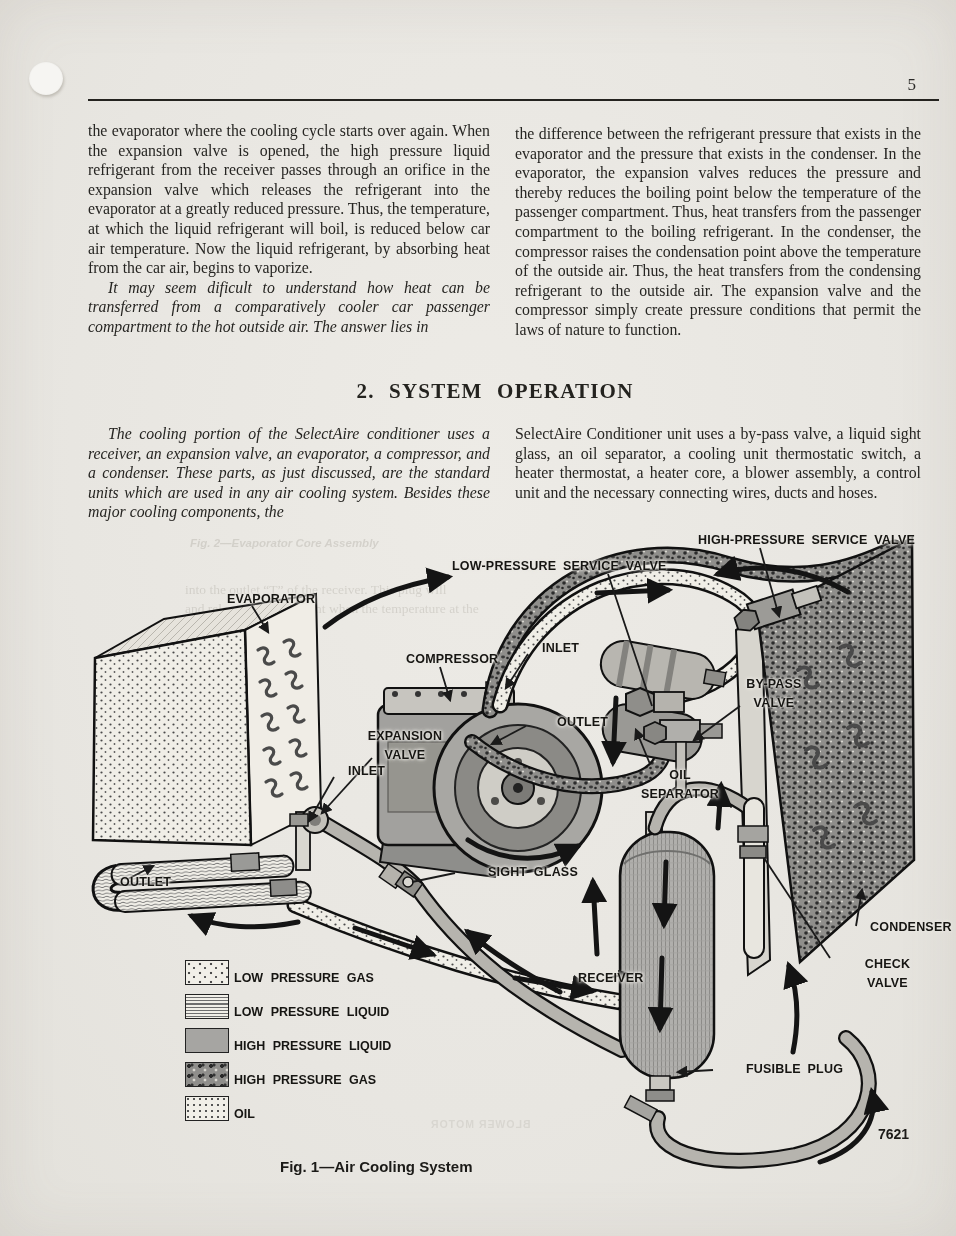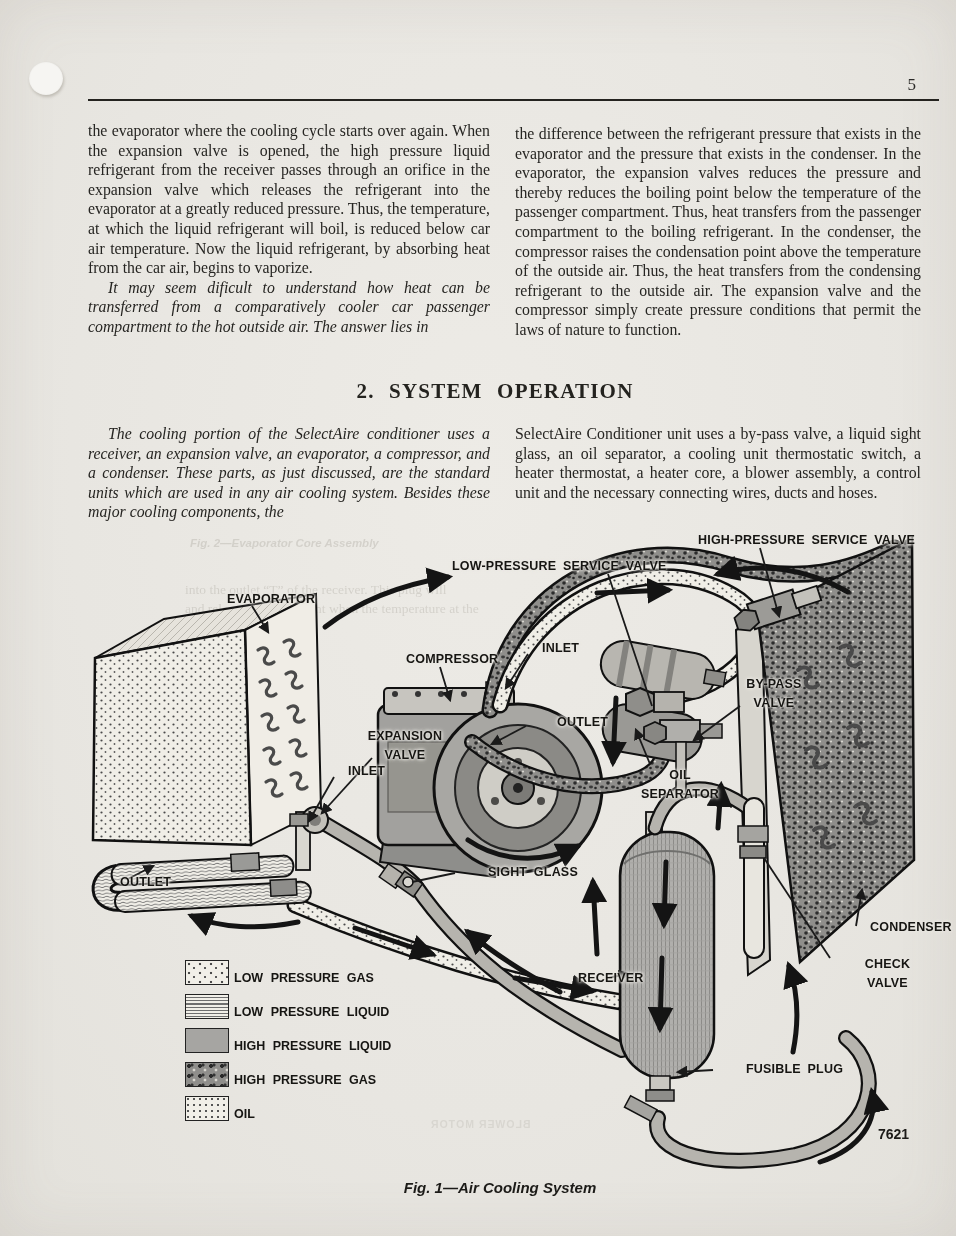--- a/index.html
+++ b/index.html
@@ -43,23 +43,23 @@
 
   
   .figure{position:absolute;left:0;top:530px;width:956px;height:650px;}
   .figure svg{position:absolute;left:0;top:0;}
   .lbl{position:absolute;font-family:"Liberation Sans",sans-serif;font-weight:700;
        font-size:12.5px;letter-spacing:.2px;word-spacing:3px;color:#161512;white-space:nowrap;
        text-shadow:0 0 3px #e9e7e2,0 0 3px #e9e7e2,0 0 5px #e9e7e2;padding-left:30px;}
   .lbl.c{text-align:center;white-space:normal;line-height:19px;}
   .artnum{position:absolute;left:878px;top:596px;font-family:"Liberation Sans",sans-serif;
           font-weight:700;font-size:14px;color:#1c1b18;}
-  .caption{position:absolute;left:280px;top:1158px;width:440px;text-align:center;
-           font-family:"Liberation Sans",sans-serif;font-weight:700;font-style:italic;
-           font-size:15px;color:#1c1b18;margin-top:21px;}
+  .caption{position:absolute;left:280px;top:1158px;width:440px;
+           font-family:"Liberation Sans",sans-serif;font-weight:700;
+           font-size:15px;color:#1c1b18;}
 
   
   .leg-row{position:absolute;left:185px;display:flex;align-items:flex-end;gap:5px;}
   .leg-t{font-family:"Liberation Sans",sans-serif;font-weight:700;font-size:12.5px;
          word-spacing:4px;color:#161512;}
   .sw{width:44px;height:25px;border:1.6px solid #222;box-sizing:border-box;flex:none;}
   .sw-lpg{background-color:#f1efe8;
           background-image:radial-gradient(circle at 3px 3px,#4a4a4a 1.1px,transparent 1.6px),
                            radial-gradient(circle at 8px 7px,#5a5a5a .9px,transparent 1.4px);
           background-size:11px 9px;}

